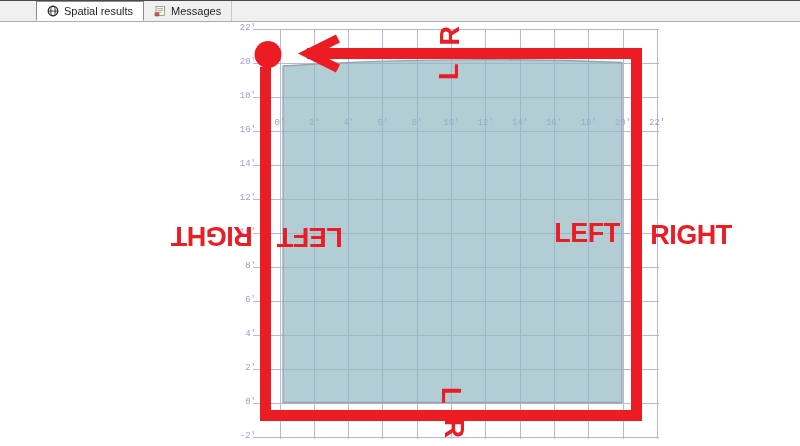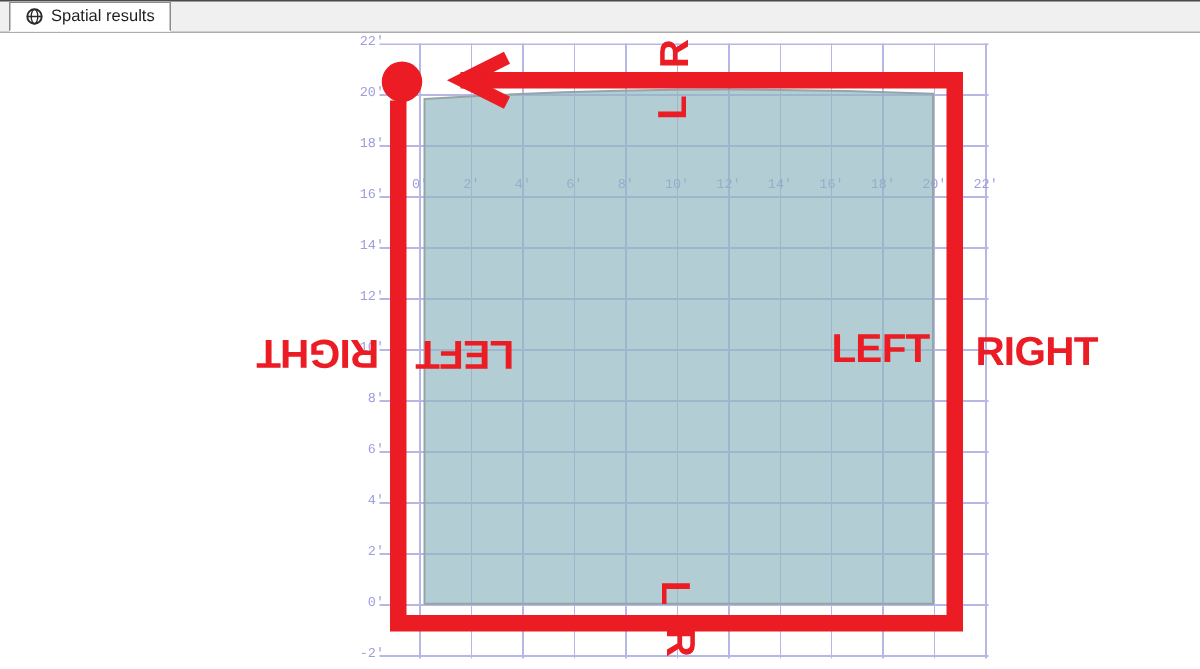--- a/index.html
+++ b/index.html
@@ -6,21 +6,21 @@
   #screen {
     position:relative; width:800px; height:446px; overflow:hidden;
     background:#fff; font-family:"Liberation Sans", sans-serif;
   }
 
   
   .tabstrip {
     position:absolute; left:0; top:0; width:800px; height:22px;
     background:#f0f0f0; border-top:1px solid #4a4a4a;
     border-bottom:1px solid #acacac; box-sizing:border-box;
-    display:flex; align-items:stretch;
+    display:flex; align-items:stretch;padding-left:30px;
   }
   .tab {
     display:flex; align-items:center; gap:5px;
     padding:0 10px; font-size:11px; color:#1e1e1e;
     border-right:1px solid #c8c8c8; cursor:default; box-sizing:border-box;
   }
   .tab.active {
     background:#ffffff; border:1px solid #8c8c8c; border-bottom:1px solid #ffffff;
     margin-left:6px; position:relative; top:0;
   }
@@ -63,20 +63,30 @@
 <div id="screen">
 
   <div class="tabstrip">
     <div class="tab active">
       <svg class="ticon" viewBox="0 0 12 12">
         <circle cx="6" cy="6" r="4.8" fill="none" stroke="#2b2b2b" stroke-width="1.3"></circle>
         <ellipse cx="6" cy="6" rx="2.2" ry="4.8" fill="none" stroke="#2b2b2b" stroke-width="0.9"></ellipse>
         <line x1="1.3" y1="6" x2="10.7" y2="6" stroke="#2b2b2b" stroke-width="0.9"></line>
       </svg>
       <span>Spatial results</span>
+    </div>
+    <div class="tab">
+      <svg class="ticon" viewBox="0 0 12 12">
+        <rect x="2" y="1.5" width="8.5" height="9" fill="#fffbe6" stroke="#8a8a8a" stroke-width="0.8"></rect>
+        <line x1="3.4" y1="3.6" x2="9.2" y2="3.6" stroke="#9a9a9a" stroke-width="0.8"></line>
+        <line x1="3.4" y1="5.4" x2="9.2" y2="5.4" stroke="#9a9a9a" stroke-width="0.8"></line>
+        <line x1="3.4" y1="7.2" x2="7.4" y2="7.2" stroke="#9a9a9a" stroke-width="0.8"></line>
+        <rect x="1" y="7.8" width="4" height="3.2" fill="#d9534f" stroke="#8a3a3a" stroke-width="0.5"></rect>
+      </svg>
+      <span>Messages</span>
     </div>
   </div>
 
   <div class="viewport">
 
     <div class="grid"></div>
 
     <span class="axlab xlab" style="left:265px">0'</span>
     <span class="axlab xlab" style="left:299.3px">2'</span>
     <span class="axlab xlab" style="left:333.6px">4'</span>

